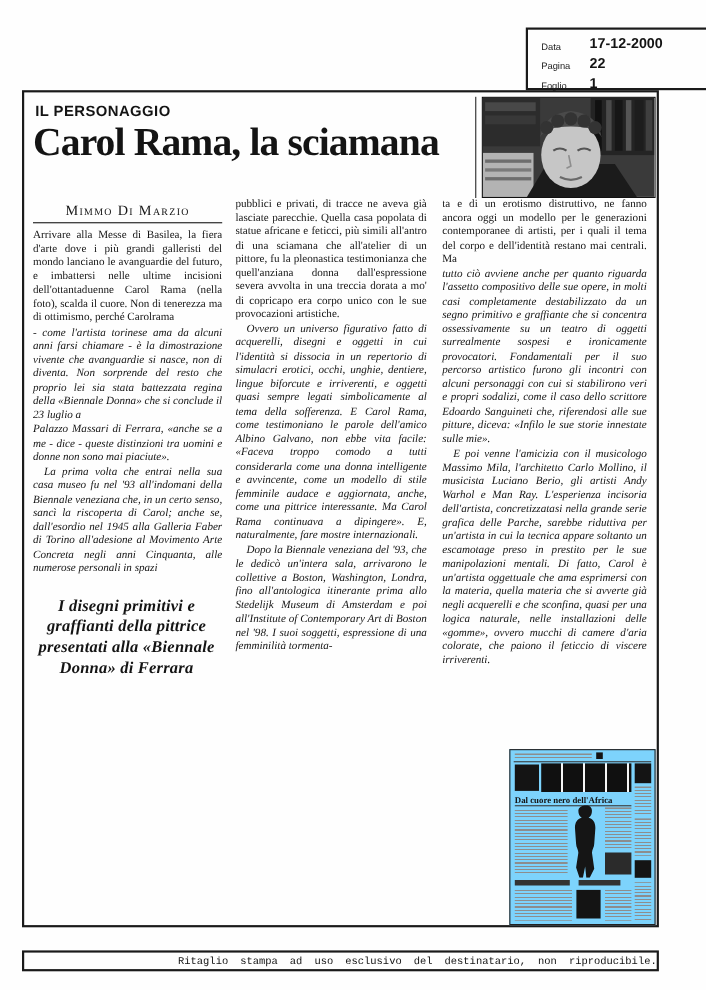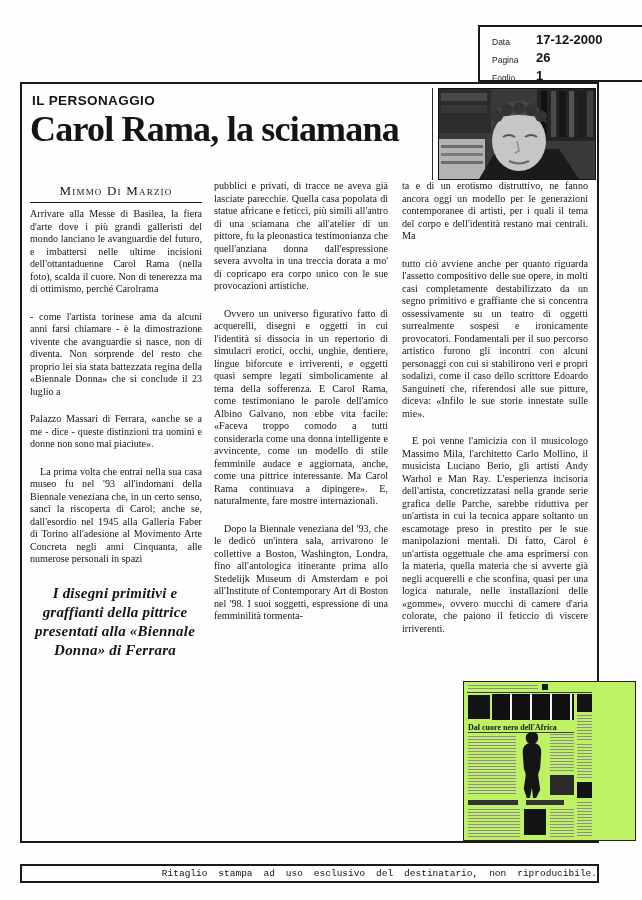--- a/index.html
+++ b/index.html
@@ -26,32 +26,32 @@
   .headline{left:8px;top:25px;width:400px;font-family:"Liberation Serif",serif;
             font-weight:bold;font-size:36px;letter-spacing:-0.8px;line-height:40px;}
   .vrule{left:410px;top:4px;width:1px;height:92px;background:#2a2a2a;}
   .photo{left:416px;top:4px;width:156px;height:90px;border:1px solid #111;overflow:hidden;}
   .byline{left:8px;top:99px;width:172px;text-align:center;font-variant:small-caps;
           font-size:13px;letter-spacing:1.2px;border-bottom:1.5px solid #181818;
           padding-bottom:3px;}
 
   .bodytext{font-size:10.1px;line-height:12.5px;text-align:justify;}
   .bodytext .p{margin:0;}
-  .bodytext .p + .p{margin-top:15px;}
+  .bodytext .p + .p{margin-top:1px;font-style:italic;}
   .indent{text-indent:10px;}
   .wrapblock{margin-left:70px;}
   .col1{left:8px;top:124px;width:172px;}
   .col2{left:192px;top:96px;width:174px;}
   .col3{left:380px;top:96px;width:186px;}
 
   .pullquote{margin-top:18px;width:170px;text-align:center;font-style:italic;
              font-weight:bold;font-size:15px;line-height:19px;letter-spacing:.2px;}
 
   
-  .thumb{left:441px;top:597px;width:131px;height:158px;border:1px solid #222;background:#bef264;padding-left:40px;}
+  .thumb{left:441px;top:597px;width:131px;height:158px;border:1px solid #222;background:#7dd3fc;}
   .ft{background:repeating-linear-gradient(to bottom,#8d8d8d 0,#8d8d8d 1px,transparent 1px,transparent 3px);}
   .dark{background:#141414;}
   .thumb-headline{left:4px;top:41px;width:108px;font-family:"Liberation Serif",serif;
                   font-weight:bold;font-size:8px;white-space:nowrap;letter-spacing:0;}
   .thumb-rule{background:#3a3a3a;}
 
   
   .footer-box{left:20px;top:864px;width:575px;height:15px;border:2px solid #1a1a1a;
               text-align:right;font-family:"Liberation Mono",monospace;font-size:9.5px;
               line-height:15px;word-spacing:.55em;color:#111;}
@@ -62,21 +62,21 @@
 <div id="page">
 
 
   <div class="abs info-box">
     <div class="info-row">
       <span class="info-label">Data</span>
       <span class="info-value">17-12-2000</span>
     </div>
     <div class="info-row">
       <span class="info-label">Pagina</span>
-      <span class="info-value">26</span>
+      <span class="info-value">22</span>
     </div>
     <div class="info-row">
       <span class="info-label">Foglio</span>
       <span class="info-value">1</span>
     </div>
   </div>
 
   <div class="abs main-box">
 
     <div class="abs kicker">IL PERSONAGGIO</div>

